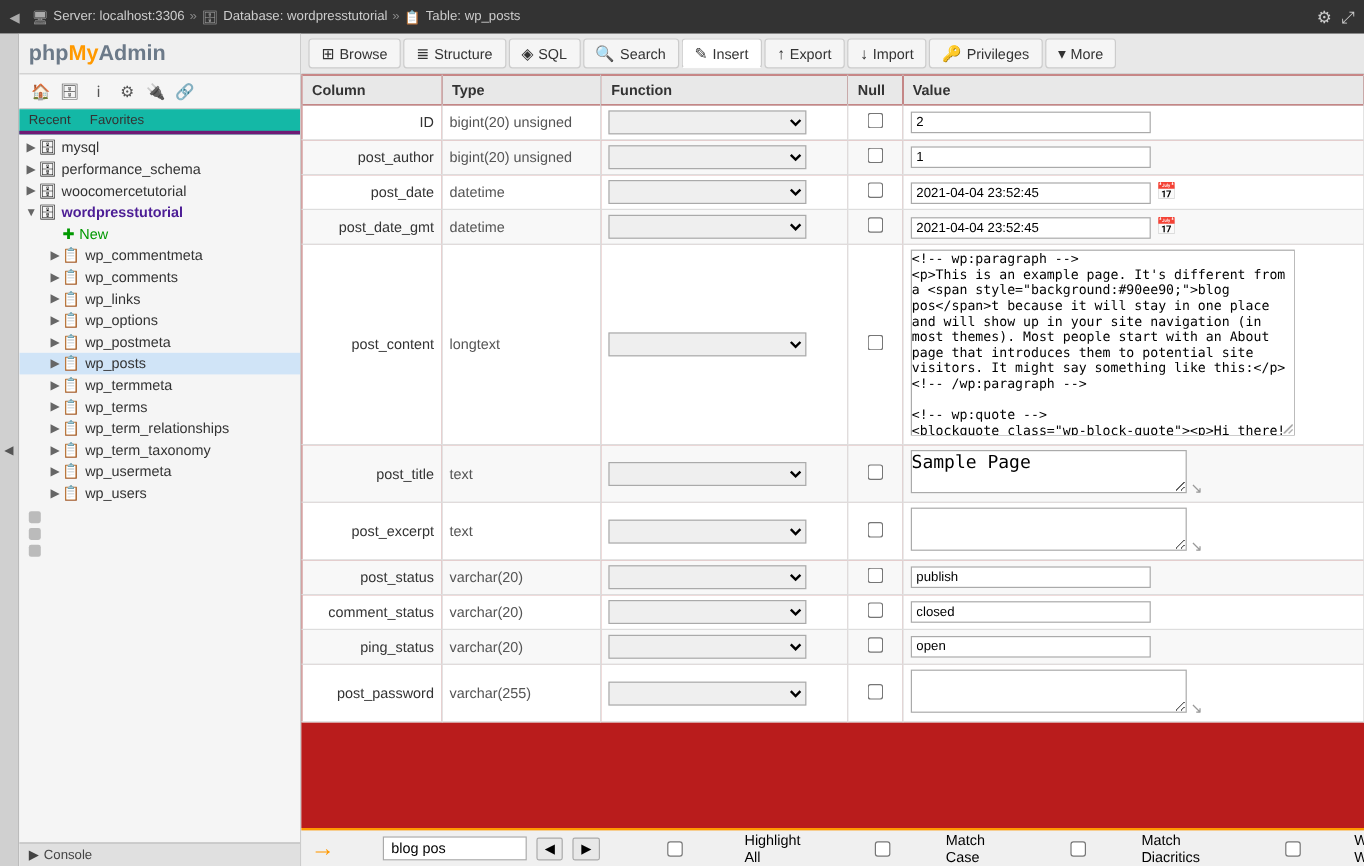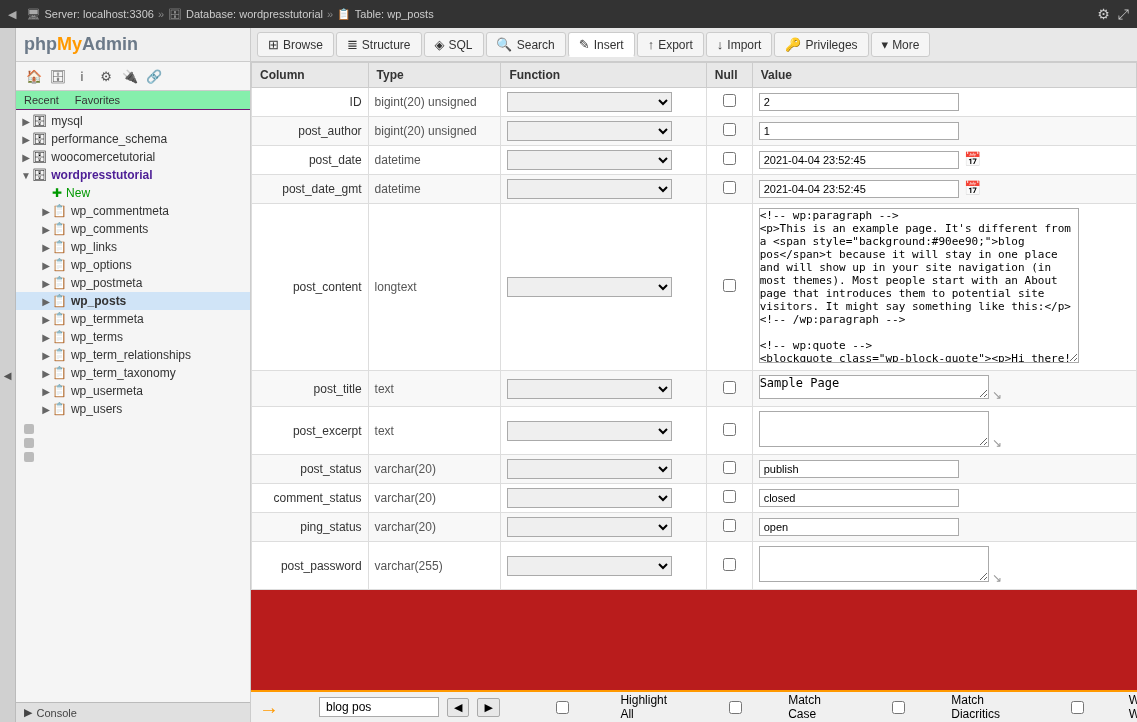--- a/index.html
+++ b/index.html
@@ -66,22 +66,22 @@
       border-bottom: 1px solid #ccc;
     }
     #sidebar-icons .icon-btn {
       width: 20px; height: 20px;
       display: flex; align-items: center; justify-content: center;
       cursor: pointer; color: #555; font-size: 13px;
     }
 
     #recent-favorites {
       display: flex;
-      border-bottom: 1px solid #701a75;
-      background: #86efac;
+      border-bottom: 3px solid #701a75;
+      background: #14b8a6;
     }
     #recent-favorites span {
       padding: 3px 8px;
       cursor: pointer;
       font-size: 11px;
       color: #333;
     }
 
     #db-tree {
       flex: 1;
@@ -366,21 +366,21 @@
 
       <div class="db-item db-sub" style="padding-left:24px;">
         <span class="expander">▶</span>
         <span class="db-icon">📋</span>
         <span class="db-name">wp_postmeta</span>
       </div>
 
       <div class="db-item db-sub selected" style="padding-left:24px; background:#d0e4f7;">
         <span class="expander">▶</span>
         <span class="db-icon">📋</span>
-        <span class="db-name" style="font-weight:bold;">wp_posts</span>
+        <span class="db-name" style="font-weight:normal;">wp_posts</span>
       </div>
 
       <div class="db-item db-sub" style="padding-left:24px;">
         <span class="expander">▶</span>
         <span class="db-icon">📋</span>
         <span class="db-name">wp_termmeta</span>
       </div>
 
       <div class="db-item db-sub" style="padding-left:24px;">
         <span class="expander">▶</span>
@@ -568,21 +568,21 @@
           <tr>
             <td class="col-name">post_title</td>
             <td class="col-type">text</td>
             <td class="col-function">
               <select><option></option></select>
             </td>
             <td class="col-null null-checkbox-cell">
               <input type="checkbox" style="">
             </td>
             <td class="col-value">
-              <textarea style="width: 230px; height: 24px; font-size: 12px; border: 1px solid rgb(170, 170, 170); resize: both;">Sample Page</textarea>
+              <textarea style="width: 230px; height: 36px; font-size: 15px; border: 1px solid rgb(170, 170, 170); resize: both;">Sample Page</textarea>
               <span style="font-size:12px;color:#999;vertical-align:bottom;">↘</span>
             </td>
           </tr>
 
           <tr>
             <td class="col-name">post_excerpt</td>
             <td class="col-type">text</td>
             <td class="col-function">
               <select><option></option></select>
             </td>

